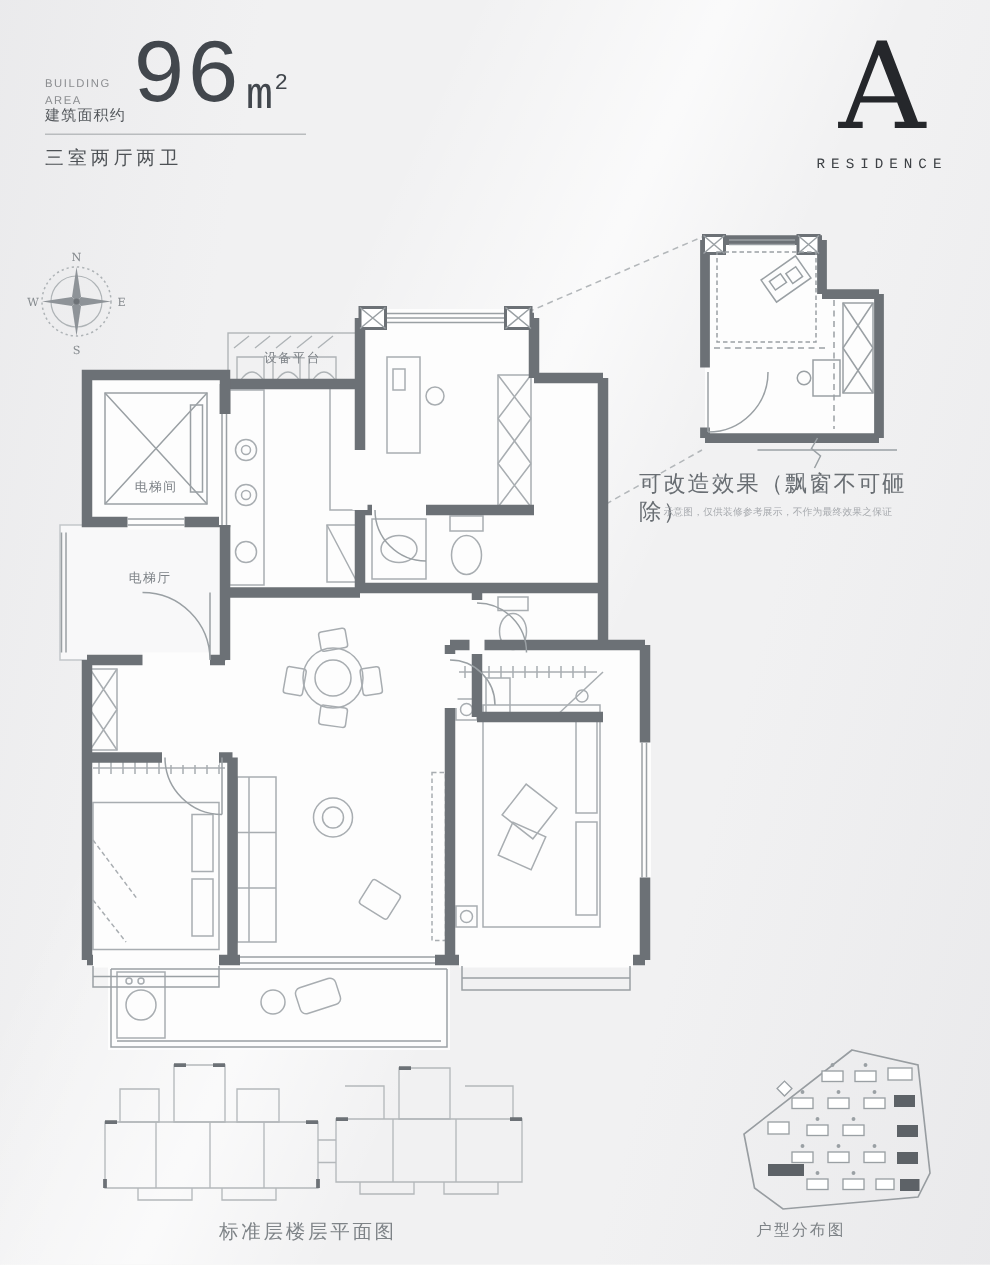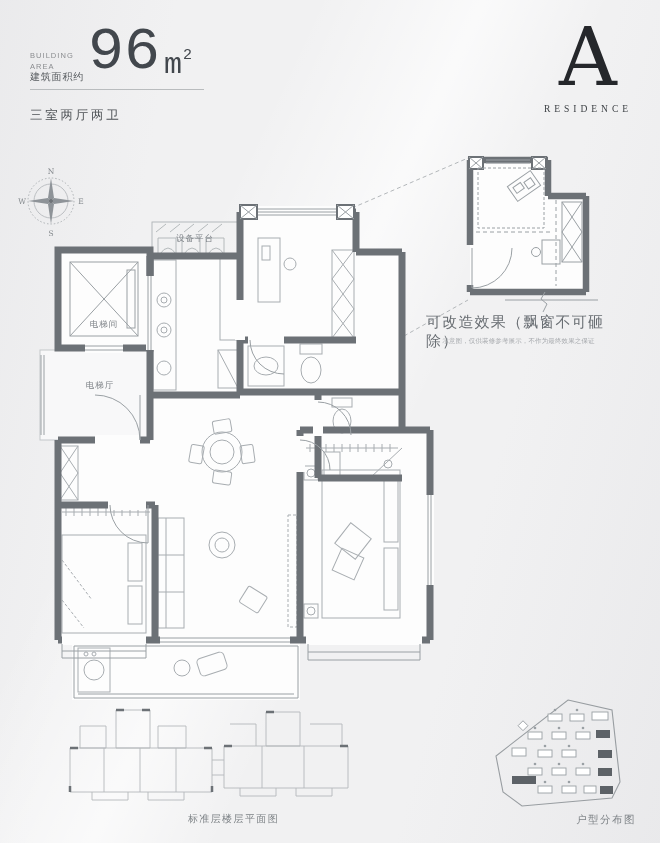--- a/index.html
+++ b/index.html
@@ -18,33 +18,33 @@
   
   .bld-label{left:30px;top:50px;width:58px;font-size:7.5px;font-weight:normal;
     letter-spacing:.14em;line-height:1.5;color:#8b8d90;}
   .area-cn{left:30px;top:70px;font-size:10px;color:#54585c;letter-spacing:.08em;}
   .area-value{left:88px;top:22px;display:flex;align-items:flex-end;
     font-family:Liberation Mono, monospace;color:#42474d;}
   .area-value .num{font-size:60px;line-height:1;}
   .area-value .unit{font-size:30px;margin-left:4px;}
   .area-value .sup{font-size:15px;position:relative;top:-18px;margin-left:1px;}
   .hr{left:30px;top:89px;width:174px;height:1px;background:#b9bcbe;}
-  .layout-type{left:30px;top:107px;font-size:12.5px;letter-spacing:.22em;color:#4d5155;}
+  .layout-type{left:30px;top:97px;font-size:12.5px;letter-spacing:.22em;color:#4d5155;}
   .brand-letter{left:548px;top:14px;width:80px;text-align:center;
     font-family:"DejaVu Serif", serif;font-size:80px;line-height:1.1;color:#25272b;}
   .brand-name{left:518px;top:104px;width:140px;text-align:center;
-    font-size:9.5px;letter-spacing:.42em;color:#3d4145;font-family:Liberation Serif, serif;}
+    font-size:9.5px;letter-spacing:.42em;color:#3d4145;font-family:Liberation Mono, monospace;}
   
   .inset-title{left:426px;top:313px;width:185px;text-align:left;
     font-size:15px;color:#696e73;letter-spacing:.08em;}
   .inset-disclaimer{left:416px;top:337px;width:205px;text-align:center;
     font-size:6.5px;color:#a7aaae;letter-spacing:.02em;}
-  .cap-left{left:146px;top:812px;width:175px;text-align:center;
-    font-size:10px;color:#7e8387;letter-spacing:.14em;}
-  .cap-right{left:504px;top:813px;width:132px;text-align:right;
+  .cap-left{left:146px;top:812px;width:175px;text-align:left;
+    font-size:13px;color:#7e8387;letter-spacing:.14em;}
+  .cap-right{left:504px;top:813px;width:132px;text-align:left;
     font-size:10.5px;color:#7e8387;letter-spacing:.14em;}
 </style>
 </head>
 <body>
 
 <div class="page">
 
   <svg width="660" height="843" viewBox="0 0 660 843">
 
     <g stroke="#aeb3b6" fill="none">

